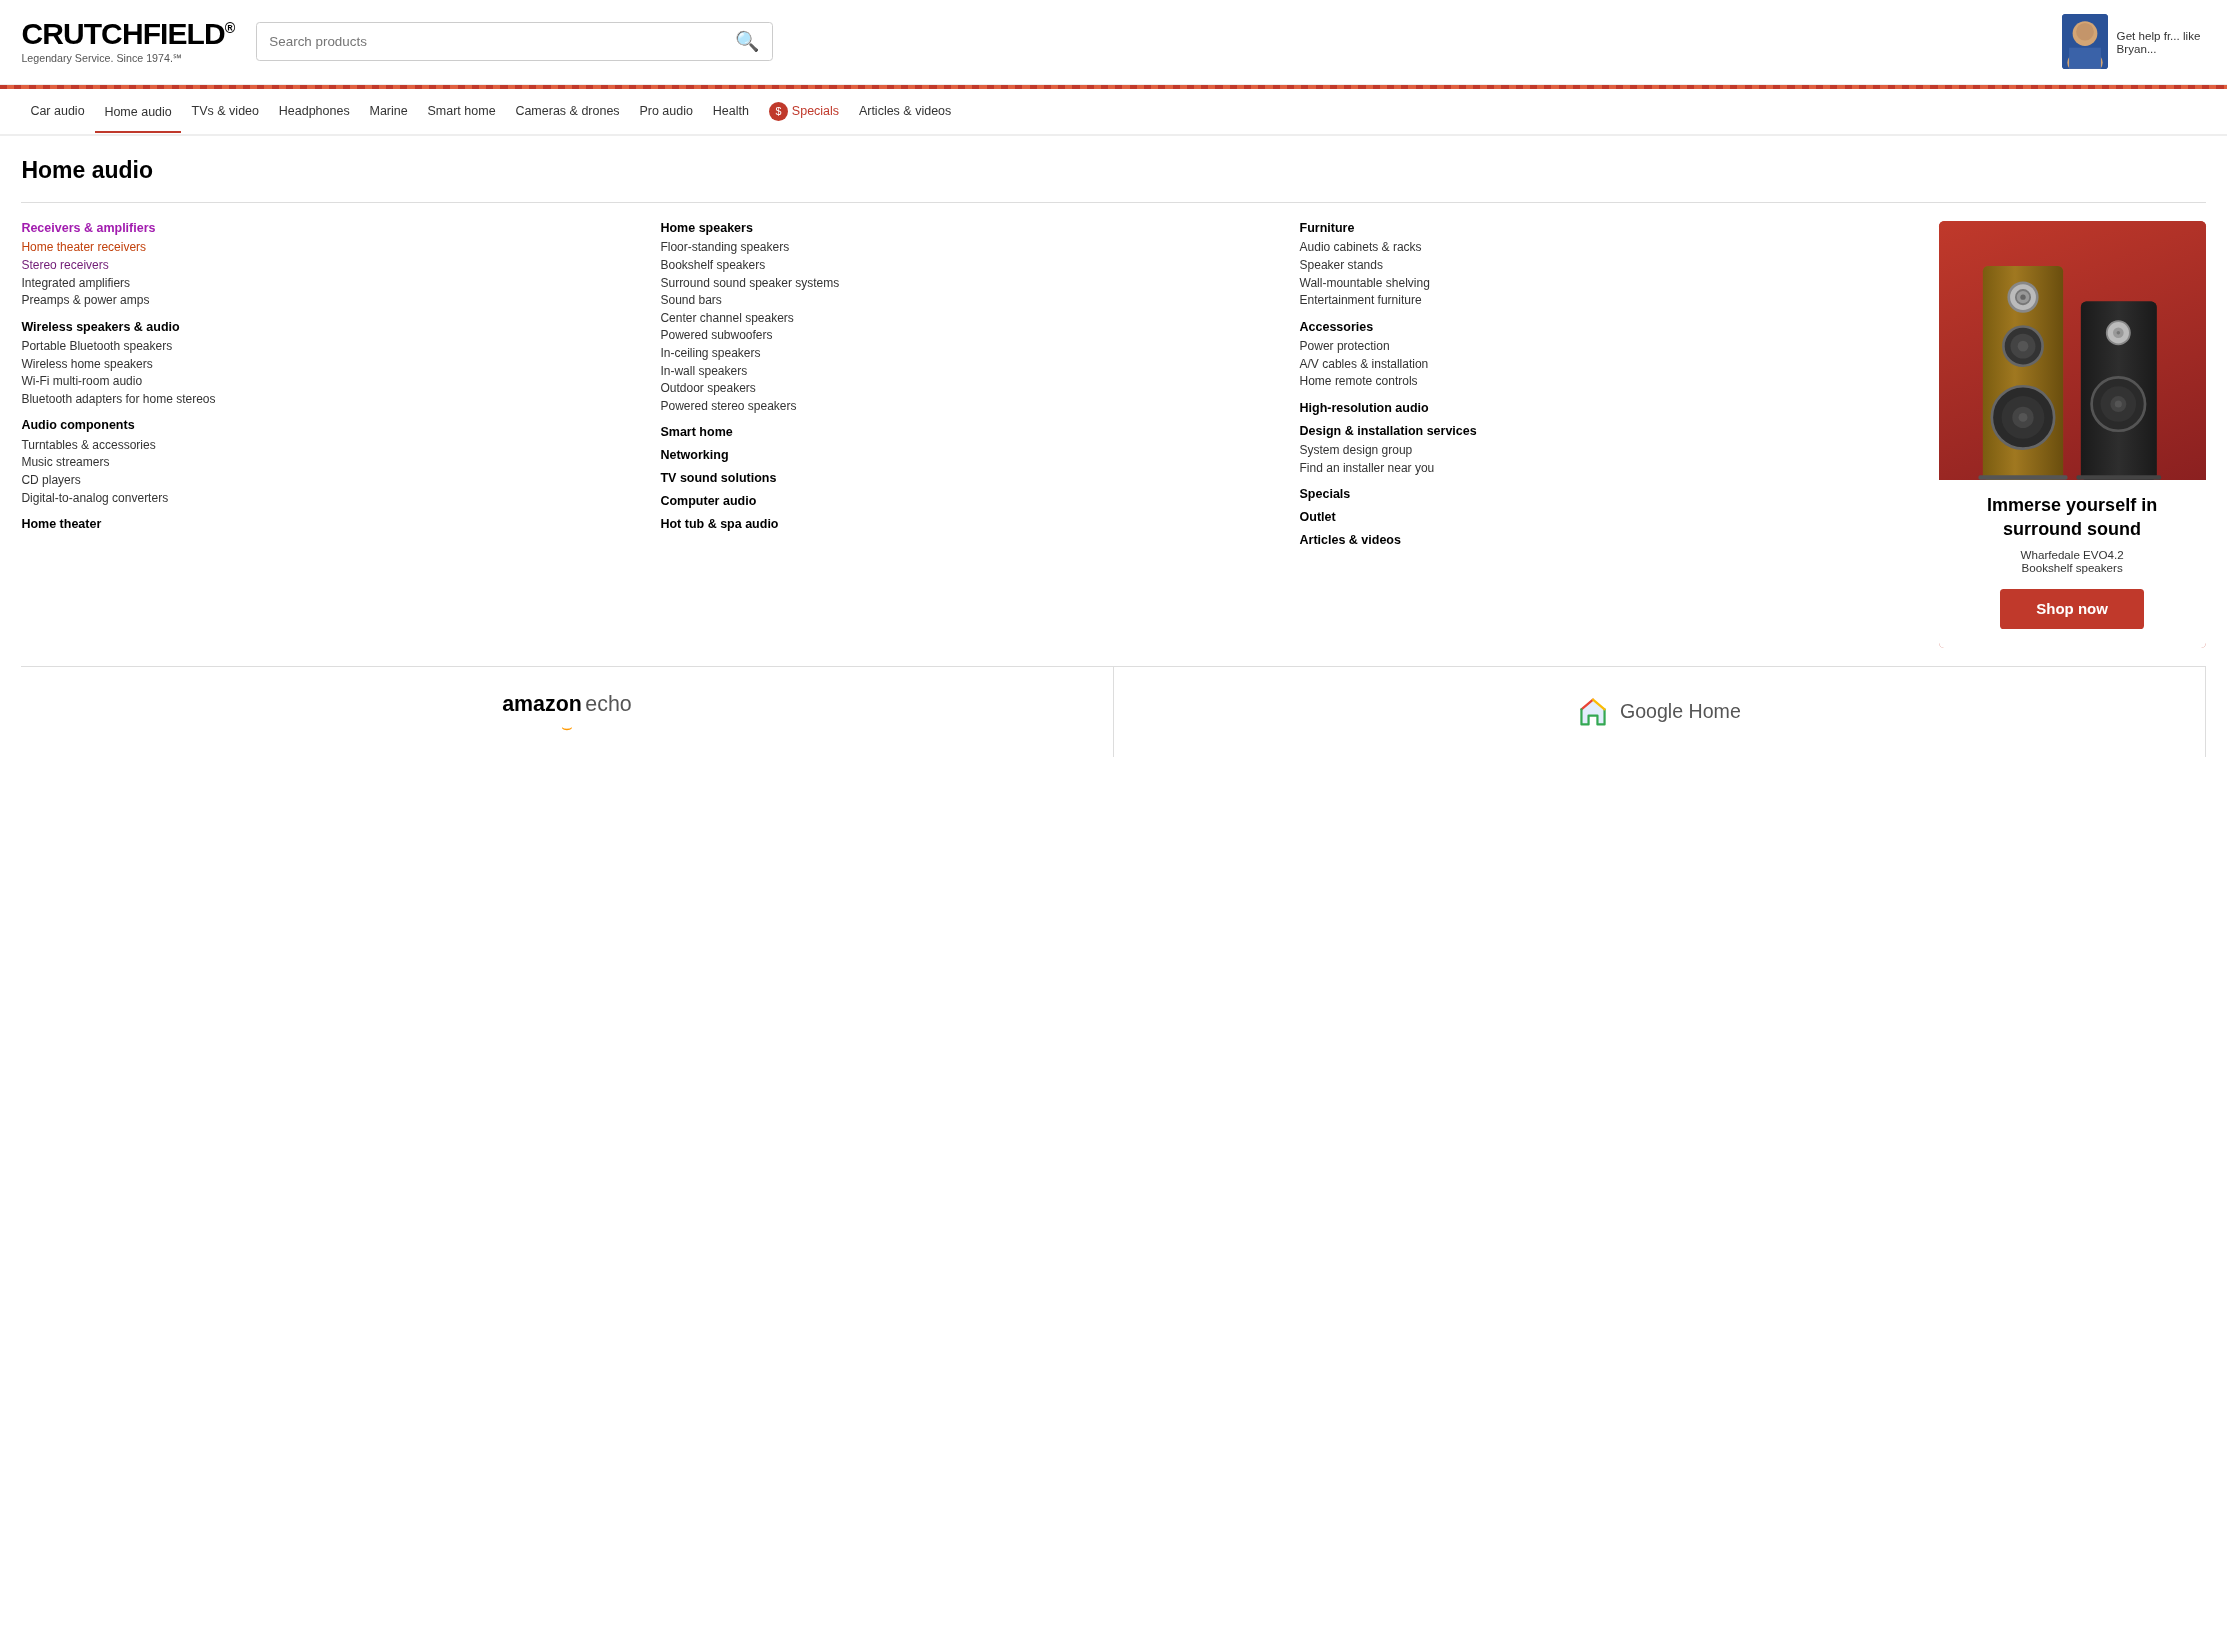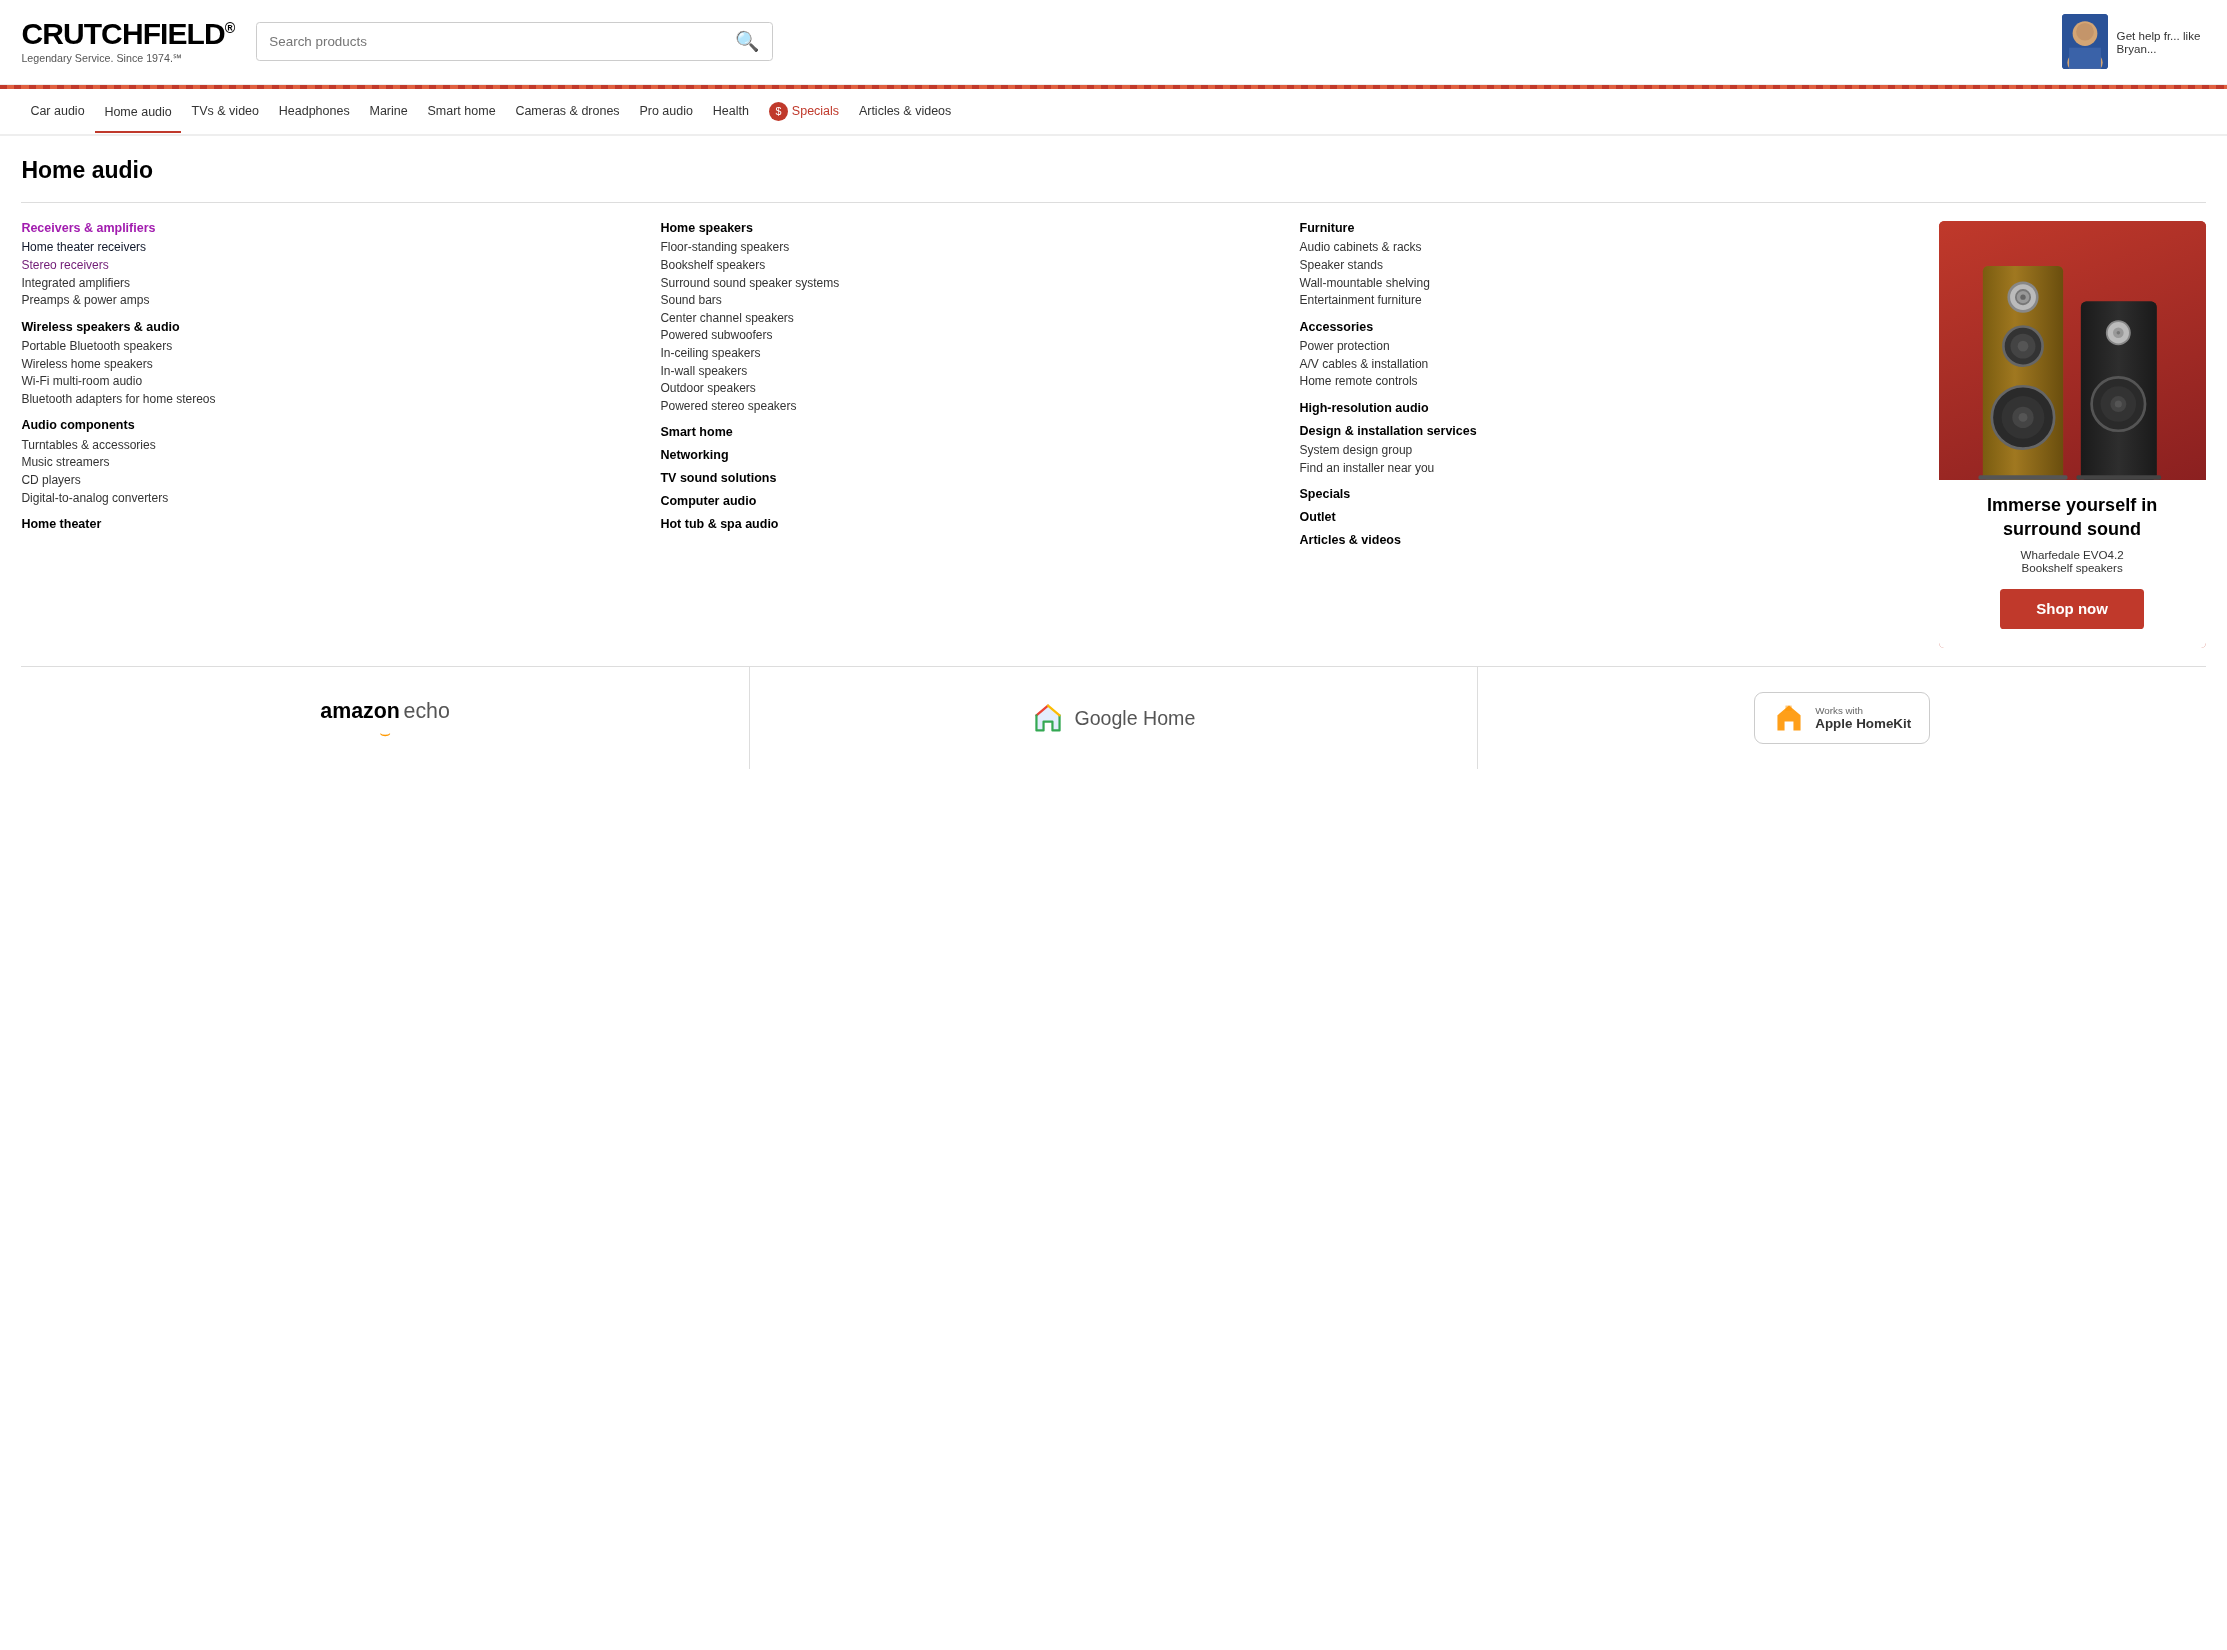--- a/index.html
+++ b/index.html
@@ -57,21 +57,21 @@
 </nav>
 
 <div style="padding:21.4px 21.4px 0; background:#fff;">
   <h1 style="font-size:23px; font-weight:900; color:#000; margin-bottom:18px;">Home audio</h1>
 
   <div style="display:grid; grid-template-columns:1fr 1fr 1fr 267px; gap:0; border-top:0.9px solid #ddd; padding-top:18px;">
 
     <div style="padding-right:18px;">
       <div style="margin-bottom:5.3px;">
         <span style="font-weight:700; font-size:12.5px; color:#a21caf; display:block; cursor:pointer; margin-bottom:3.6px;">Receivers &amp; amplifiers</span>
-        <a style="display:block; font-size:12px; color:#0f172a; text-decoration:none; padding:1.8px 0; cursor:pointer;">Home theater receivers</a>
+        <a style="display:block; font-size:12px; color:#c2410c; text-decoration:none; padding:1.8px 0; cursor:pointer;">Home theater receivers</a>
         <a style="display:block; font-size:12px; color:#701a75; text-decoration:none; padding:1.8px 0; cursor:pointer;">Stereo receivers</a>
         <a style="display:block; font-size:12px; color:#333; text-decoration:none; padding:1.8px 0; cursor:pointer;">Integrated amplifiers</a>
         <a style="display:block; font-size:12px; color:#333; text-decoration:none; padding:1.8px 0; cursor:pointer;">Preamps &amp; power amps</a>
       </div>
       <div style="margin-bottom:5.3px; margin-top:10.7px;">
         <span style="font-weight:700; font-size:12.5px; color:#000; display:block; cursor:pointer; margin-bottom:3.6px;">Wireless speakers &amp; audio</span>
         <a style="display:block; font-size:12px; color:#333; text-decoration:none; padding:1.8px 0; cursor:pointer;">Portable Bluetooth speakers</a>
         <a style="display:block; font-size:12px; color:#333; text-decoration:none; padding:1.8px 0; cursor:pointer;">Wireless home speakers</a>
         <a style="display:block; font-size:12px; color:#333; text-decoration:none; padding:1.8px 0; cursor:pointer;">Wi-Fi multi-room audio</a>
         <a style="display:block; font-size:12px; color:#333; text-decoration:none; padding:1.8px 0; cursor:pointer;">Bluetooth adapters for home stereos</a>
@@ -231,29 +231,17 @@
         <path d="M18 3 L33 16 L33 33 L3 33 L3 16 Z" fill="none"></path>
 
         <path d="M18 4 L5 15 L5 32 L13 32 L13 22 L23 22 L23 32 L31 32 L31 15 Z" fill="#4285f4" opacity="0.15"></path>
         <path d="M18 4 L5 15" stroke="#ea4335" stroke-width="2.5" fill="none" stroke-linecap="round"></path>
         <path d="M5 15 L5 32 L13 32 L13 22 L23 22 L23 32 L31 32 L31 15" stroke="#34a853" stroke-width="2.5" fill="none" stroke-linecap="round" stroke-linejoin="round"></path>
         <path d="M18 4 L31 15" stroke="#fbbc05" stroke-width="2.5" fill="none" stroke-linecap="round"></path>
       </svg>
       <span style="font-size:19.6px; color:#555; font-weight:400;">Google Home</span>
     </div>
 
-    <div style="flex:1; display:flex; align-items:center; justify-content:center; padding:25px 18px;">
-      <div style="border:1.8px solid #ccc; border-radius:9px; padding:9px 18px; display:flex; align-items:center; gap:10.7px;">
-        <svg width="32" height="32" viewBox="0 0 36 36">
-          <path d="M18 4 L5 15 L5 32 L13 32 L13 22 L23 22 L23 32 L31 32 L31 15 Z" fill="#ff9500" opacity="0.9"></path>
-          <path d="M14 4 L14 10 L21 10 L21 4" fill="#ff9500" opacity="0.5"></path>
-        </svg>
-        <div>
-          <div style="font-size:9.8px; color:#666;">Works with</div>
-          <div style="font-size:13.4px; font-weight:700; color:#333;">Apple HomeKit</div>
-        </div>
-      </div>
-    </div>
 
   </div>
 
 </div>
 
 
 </body></html>

